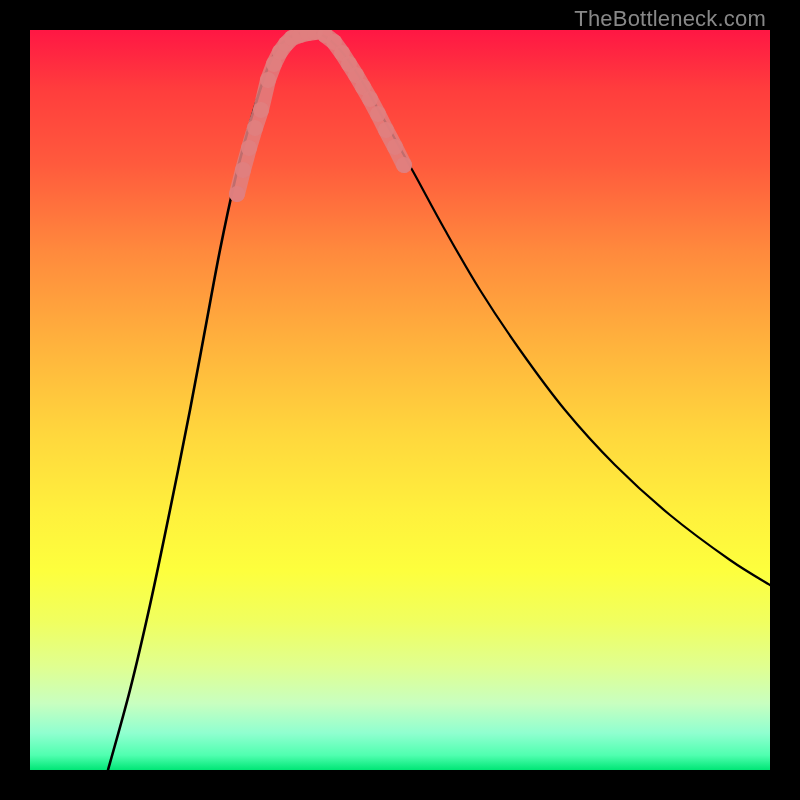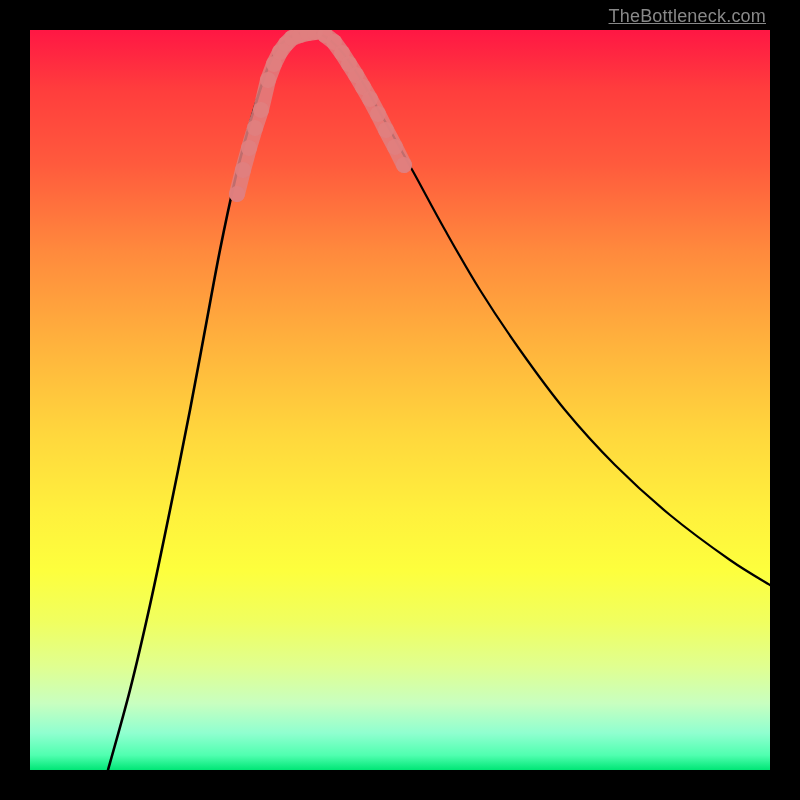--- a/index.html
+++ b/index.html
@@ -31,25 +31,24 @@
       #90ffd0 95%,
       #50ffb0 98%,
       #00e676 100%);
     overflow: hidden;
   }
   .watermark {
     position: absolute;
     top: 6px;
     right: 34px;
     font-family: Arial, Helvetica, sans-serif;
-    font-size: 18px;
+    font-size: 22px;
     color: #888888;
     font-weight: 500;
     letter-spacing: 0.2px;
-    text-decoration: underline;
   }
   svg.curves {
     position: absolute;
     left: 0;
     top: 0;
     width: 740px;
     height: 740px;
   }
 </style>
 </head>

